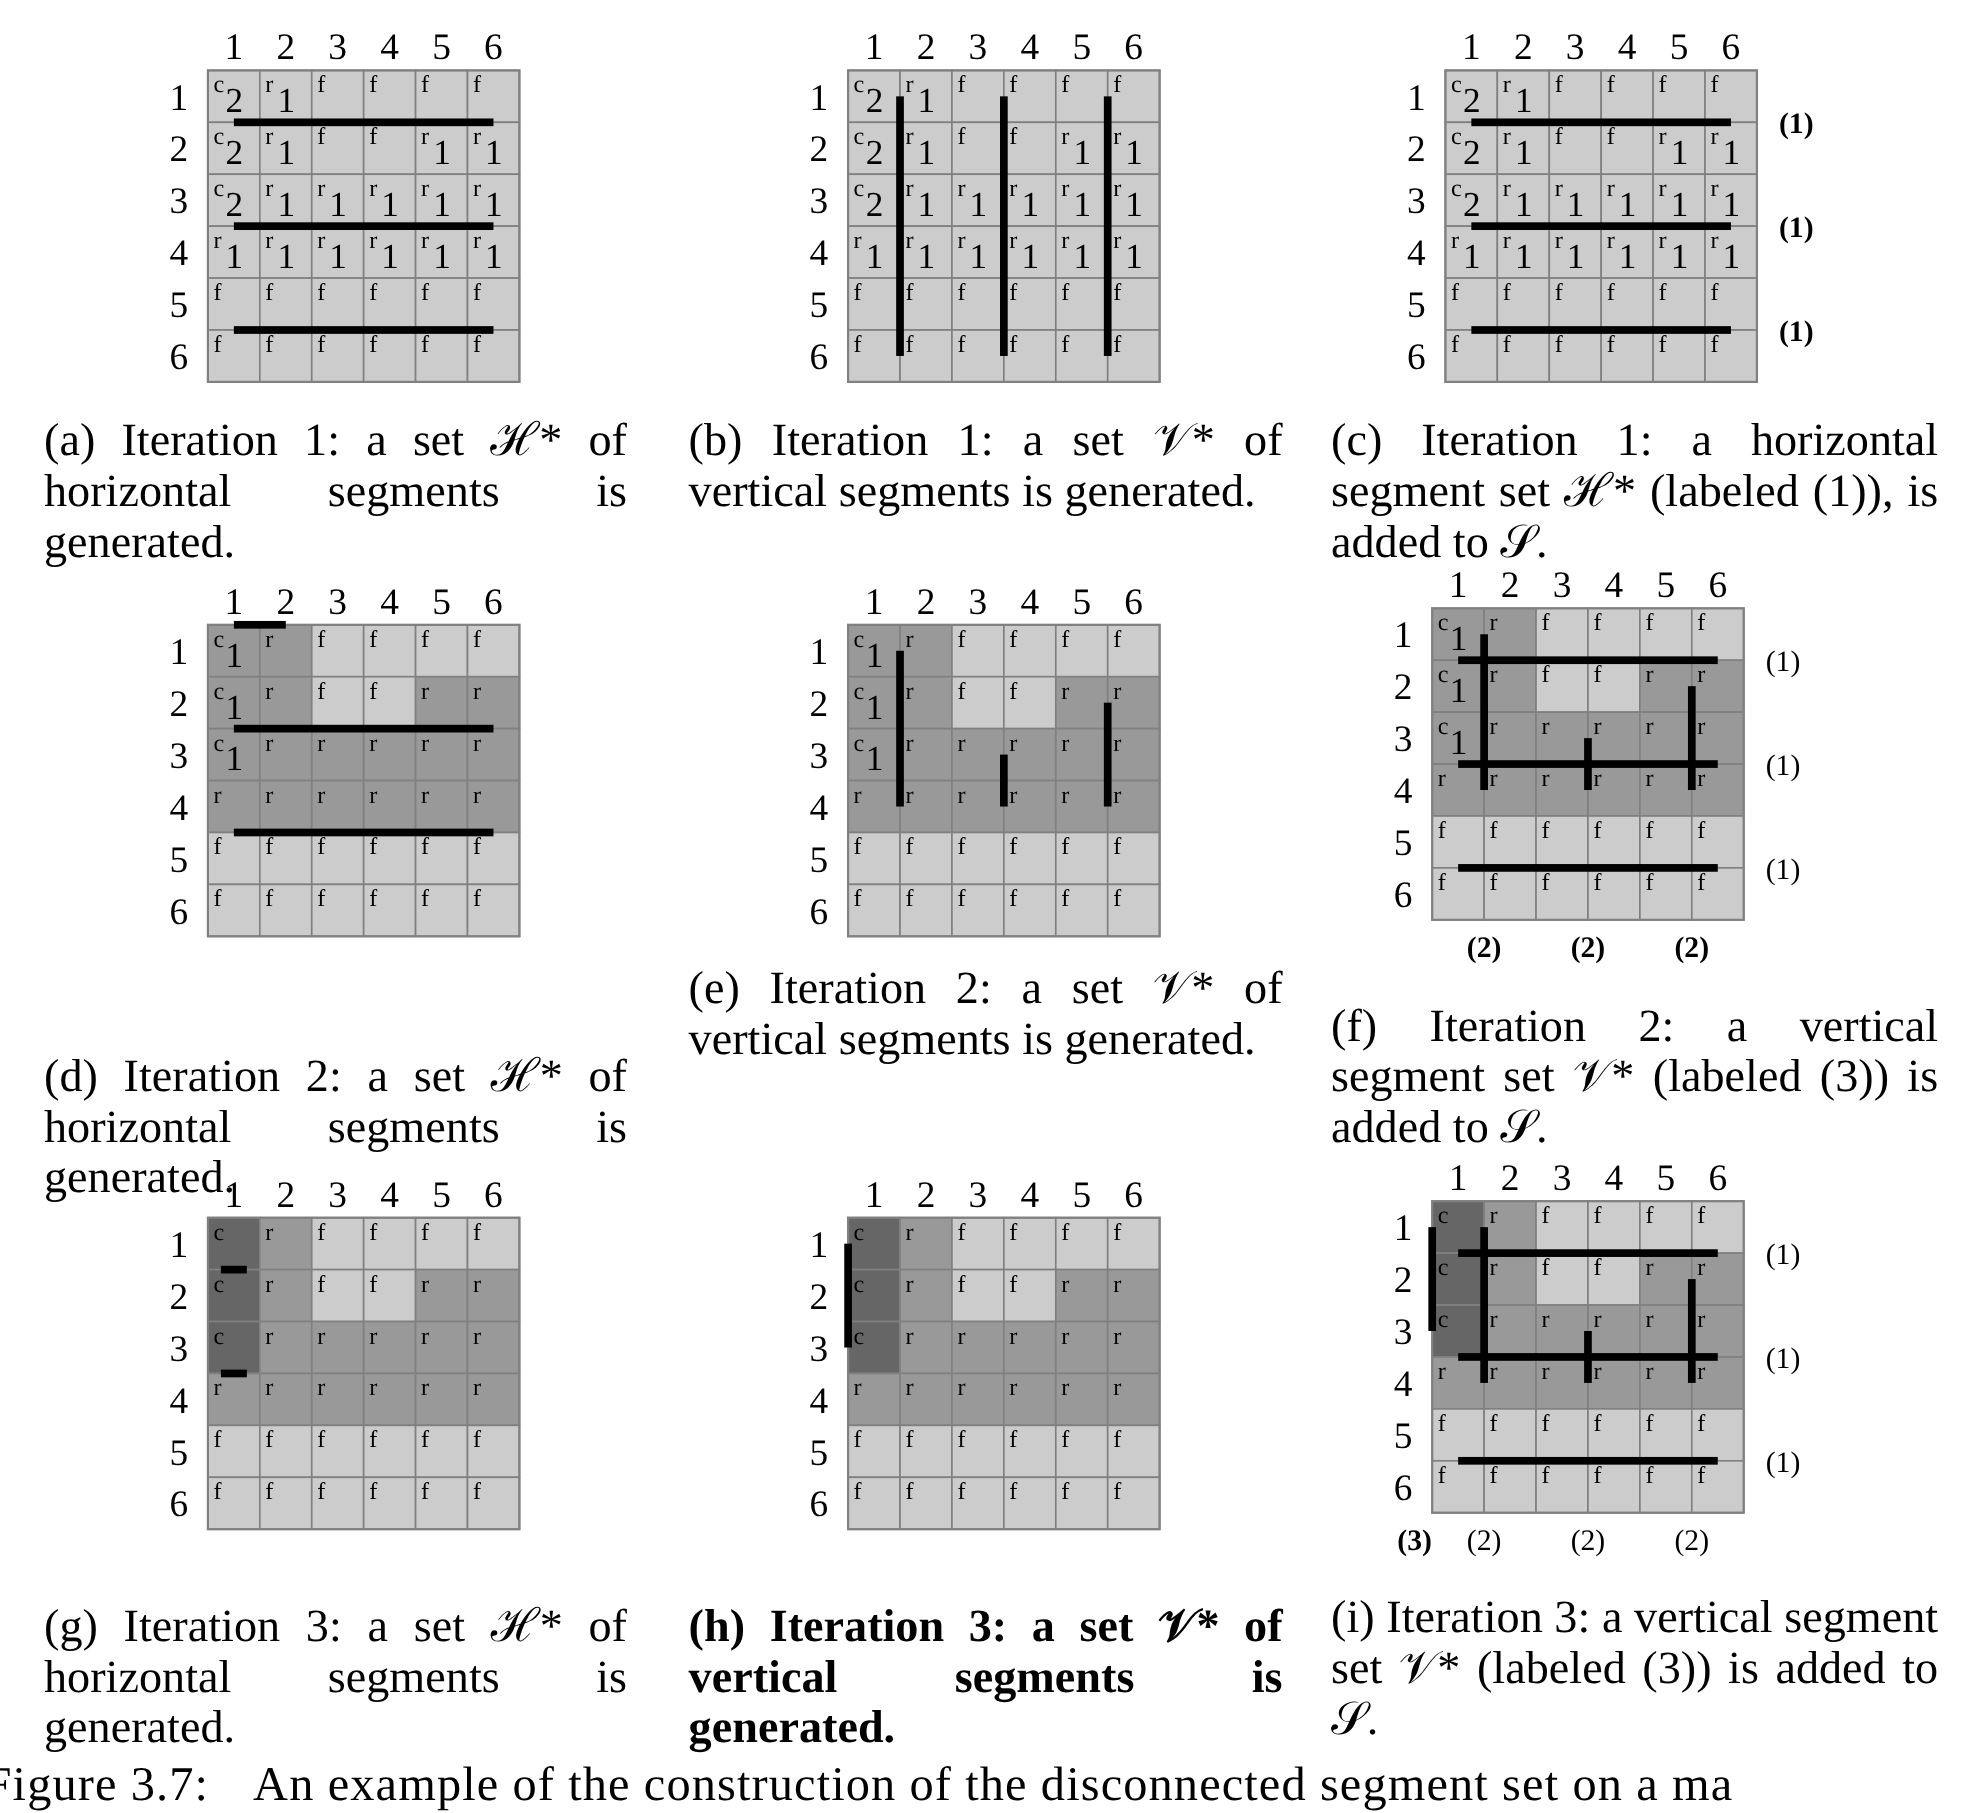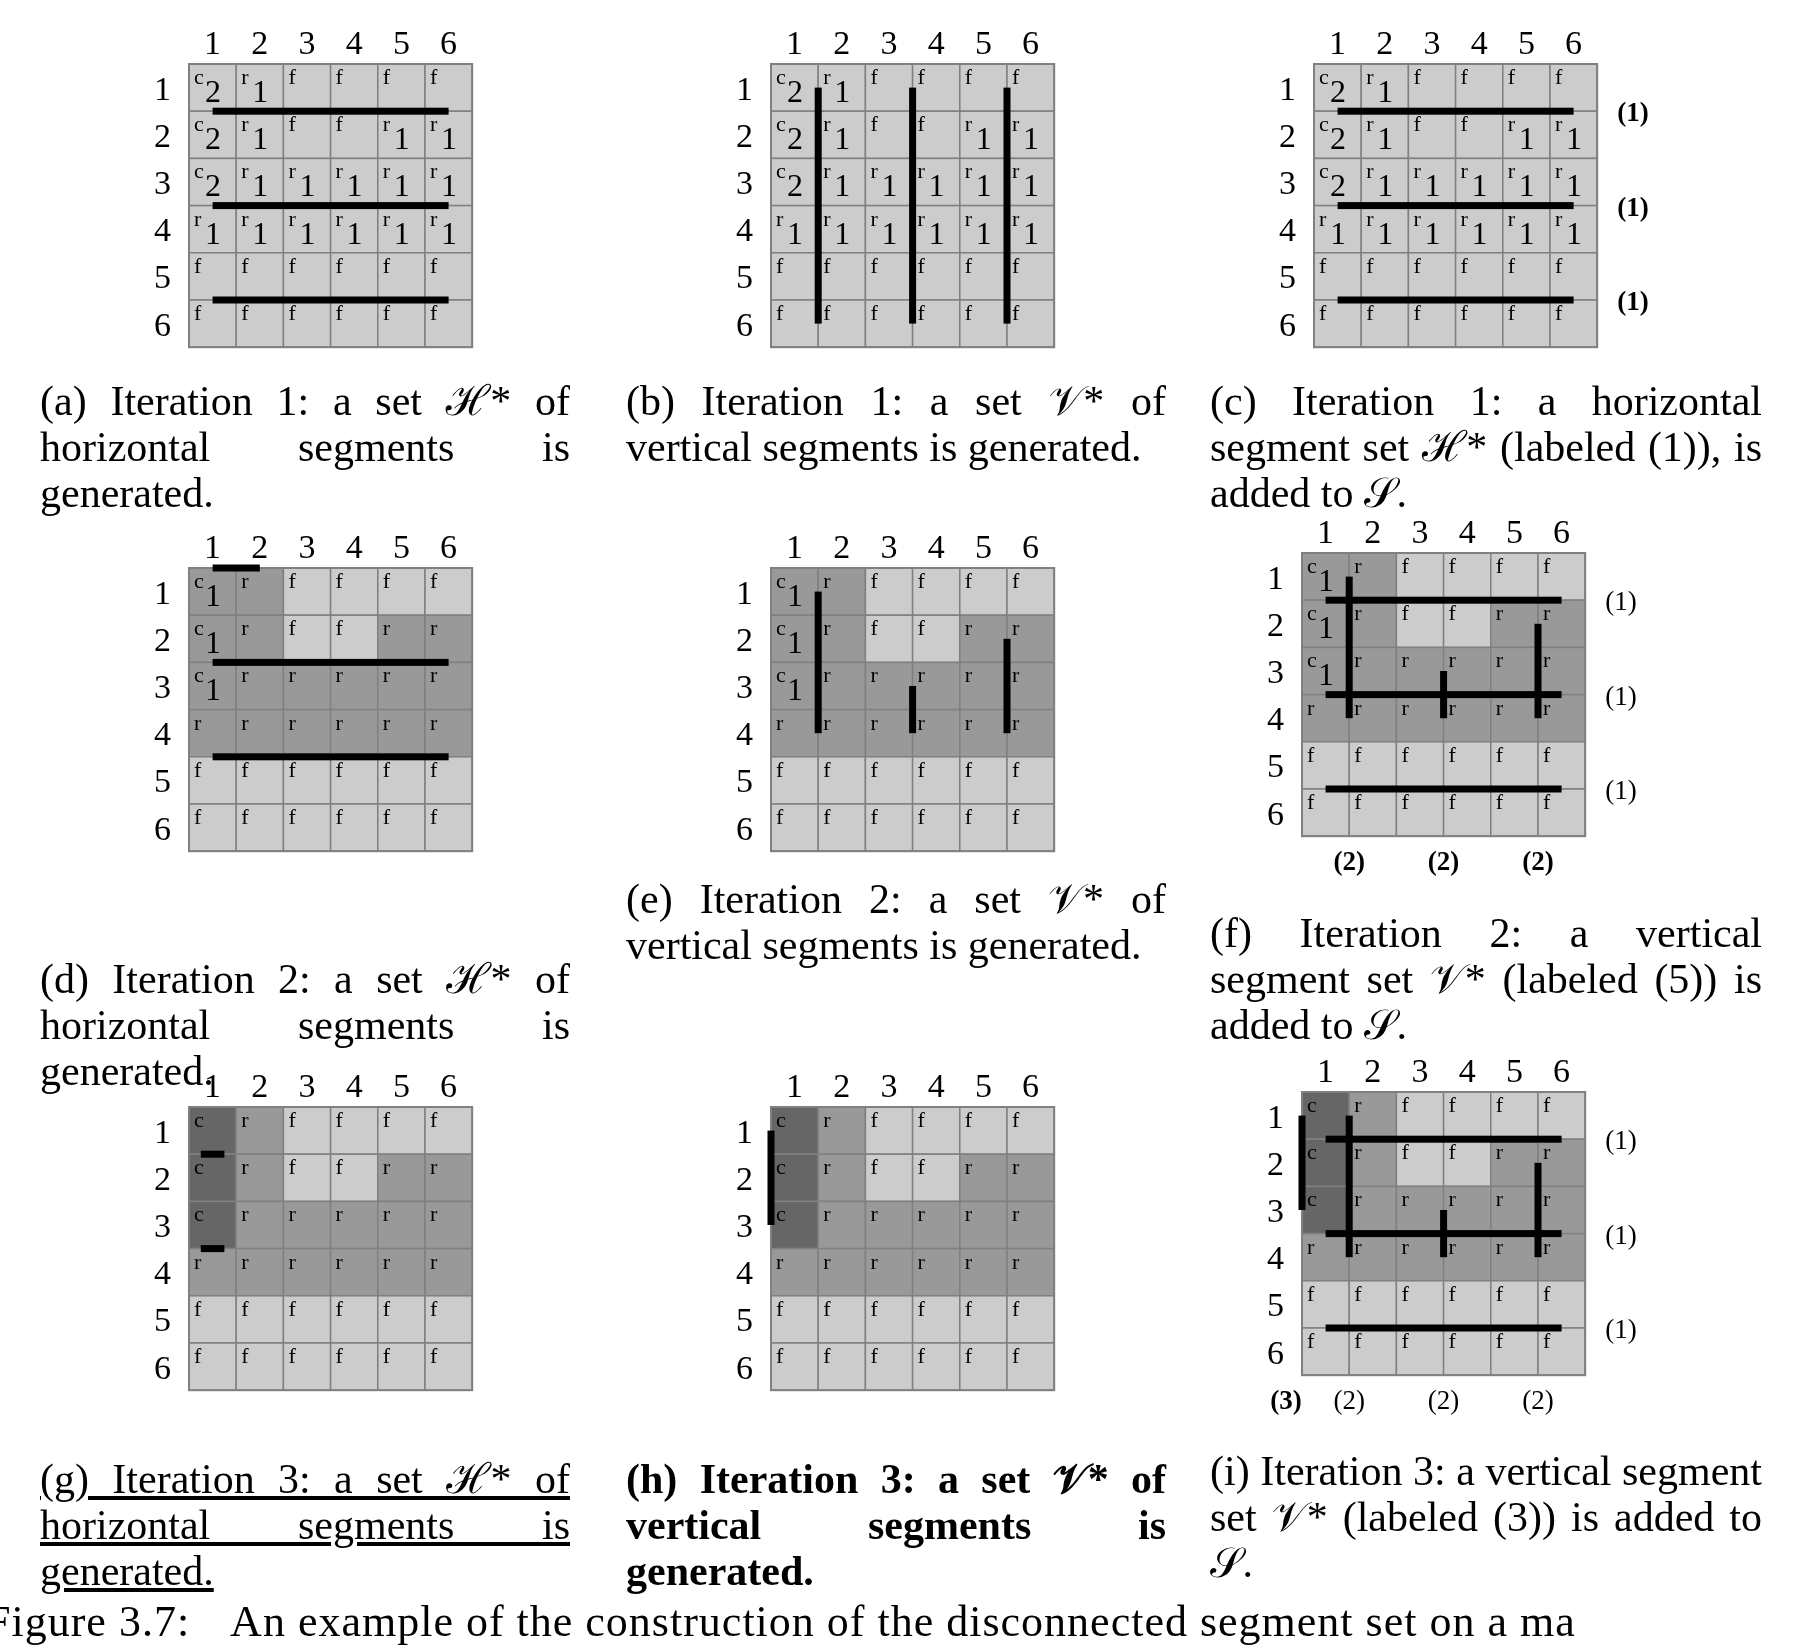--- a/index.html
+++ b/index.html
@@ -656,21 +656,21 @@
             <rect x="232.5" y="70.80000000000001" width="7" height="94.4" fill="#000000"></rect>
             <text x="303.20000000000005" y="57.2" font-size="27" class="svgtext" font-weight="normal">(1)</text>
             <text x="303.20000000000005" y="151.60000000000002" font-size="27" class="svgtext" font-weight="normal">(1)</text>
             <text x="303.20000000000005" y="246" font-size="27" class="svgtext" font-weight="normal">(1)</text>
             <text x="47.2" y="317.20000000000005" text-anchor="middle" font-size="27" class="svgtext" font-weight="bold">(2)</text>
             <text x="141.60000000000002" y="317.20000000000005" text-anchor="middle" font-size="27" class="svgtext" font-weight="bold">(2)</text>
             <text x="236" y="317.20000000000005" text-anchor="middle" font-size="27" class="svgtext" font-weight="bold">(2)</text>
           </g>
         </svg>
       </div>
-      <div class="caption" style="left: 1210px; top: 910px; width: 552px;">(f) Iteration 2: a vertical segment set 𝒱* (labeled (5)) is added to 𝒮.</div>
+      <div class="caption" style="left: 1210px; top: 910px; width: 552px;">(f) Iteration 2: a vertical segment set 𝒱* (labeled (3)) is added to 𝒮.</div>
       <div class="panel" style="left: 129px; top: 1047px;">
         <svg width="503.20000000000005" height="423.20000000000005">
           <g transform="translate(60,60)">
             <text x="23.6" y="-10" text-anchor="middle" font-size="34" class="svgtext">1</text>
             <text x="70.80000000000001" y="-10" text-anchor="middle" font-size="34" class="svgtext">2</text>
             <text x="118" y="-10" text-anchor="middle" font-size="34" class="svgtext">3</text>
             <text x="165.20000000000002" y="-10" text-anchor="middle" font-size="34" class="svgtext">4</text>
             <text x="212.4" y="-10" text-anchor="middle" font-size="34" class="svgtext">5</text>
             <text x="259.6" y="-10" text-anchor="middle" font-size="34" class="svgtext">6</text>
             <text x="-18" y="35.6" text-anchor="end" font-size="34" class="svgtext">1</text>
@@ -750,21 +750,21 @@
             <rect x="188.8" y="236" width="47.2" height="47.2" fill="#cccccc" stroke="#808080" stroke-width="1.5"></rect>
             <text x="193.8" y="256" font-size="22" class="svgtext">f</text>
             <rect x="236" y="236" width="47.2" height="47.2" fill="#cccccc" stroke="#808080" stroke-width="1.5"></rect>
             <text x="241" y="256" font-size="22" class="svgtext">f</text>
             <rect x="0" y="0" width="283.20000000000005" height="283.20000000000005" fill="none" stroke="#808080" stroke-width="2"></rect>
             <rect x="11.8" y="43.7" width="23.6" height="7" fill="#000000"></rect>
             <rect x="11.8" y="138.10000000000002" width="23.6" height="7" fill="#000000"></rect>
           </g>
         </svg>
       </div>
-      <div class="caption" style="left: 40px; top: 1456px; width: 530px; text-decoration: underline;">(g) Iteration 3: a set ℋ* of horizontal segments is generated.</div>
+      <div class="caption" style="left: 40px; top: 1456px; width: 530px;">(g) Iteration 3: a set ℋ* of horizontal segments is generated.</div>
       <div class="panel" style="left: 711px; top: 1047px;">
         <svg width="503.20000000000005" height="423.20000000000005">
           <g transform="translate(60,60)">
             <text x="23.6" y="-10" text-anchor="middle" font-size="34" class="svgtext">1</text>
             <text x="70.80000000000001" y="-10" text-anchor="middle" font-size="34" class="svgtext">2</text>
             <text x="118" y="-10" text-anchor="middle" font-size="34" class="svgtext">3</text>
             <text x="165.20000000000002" y="-10" text-anchor="middle" font-size="34" class="svgtext">4</text>
             <text x="212.4" y="-10" text-anchor="middle" font-size="34" class="svgtext">5</text>
             <text x="259.6" y="-10" text-anchor="middle" font-size="34" class="svgtext">6</text>
             <text x="-18" y="35.6" text-anchor="end" font-size="34" class="svgtext">1</text>

